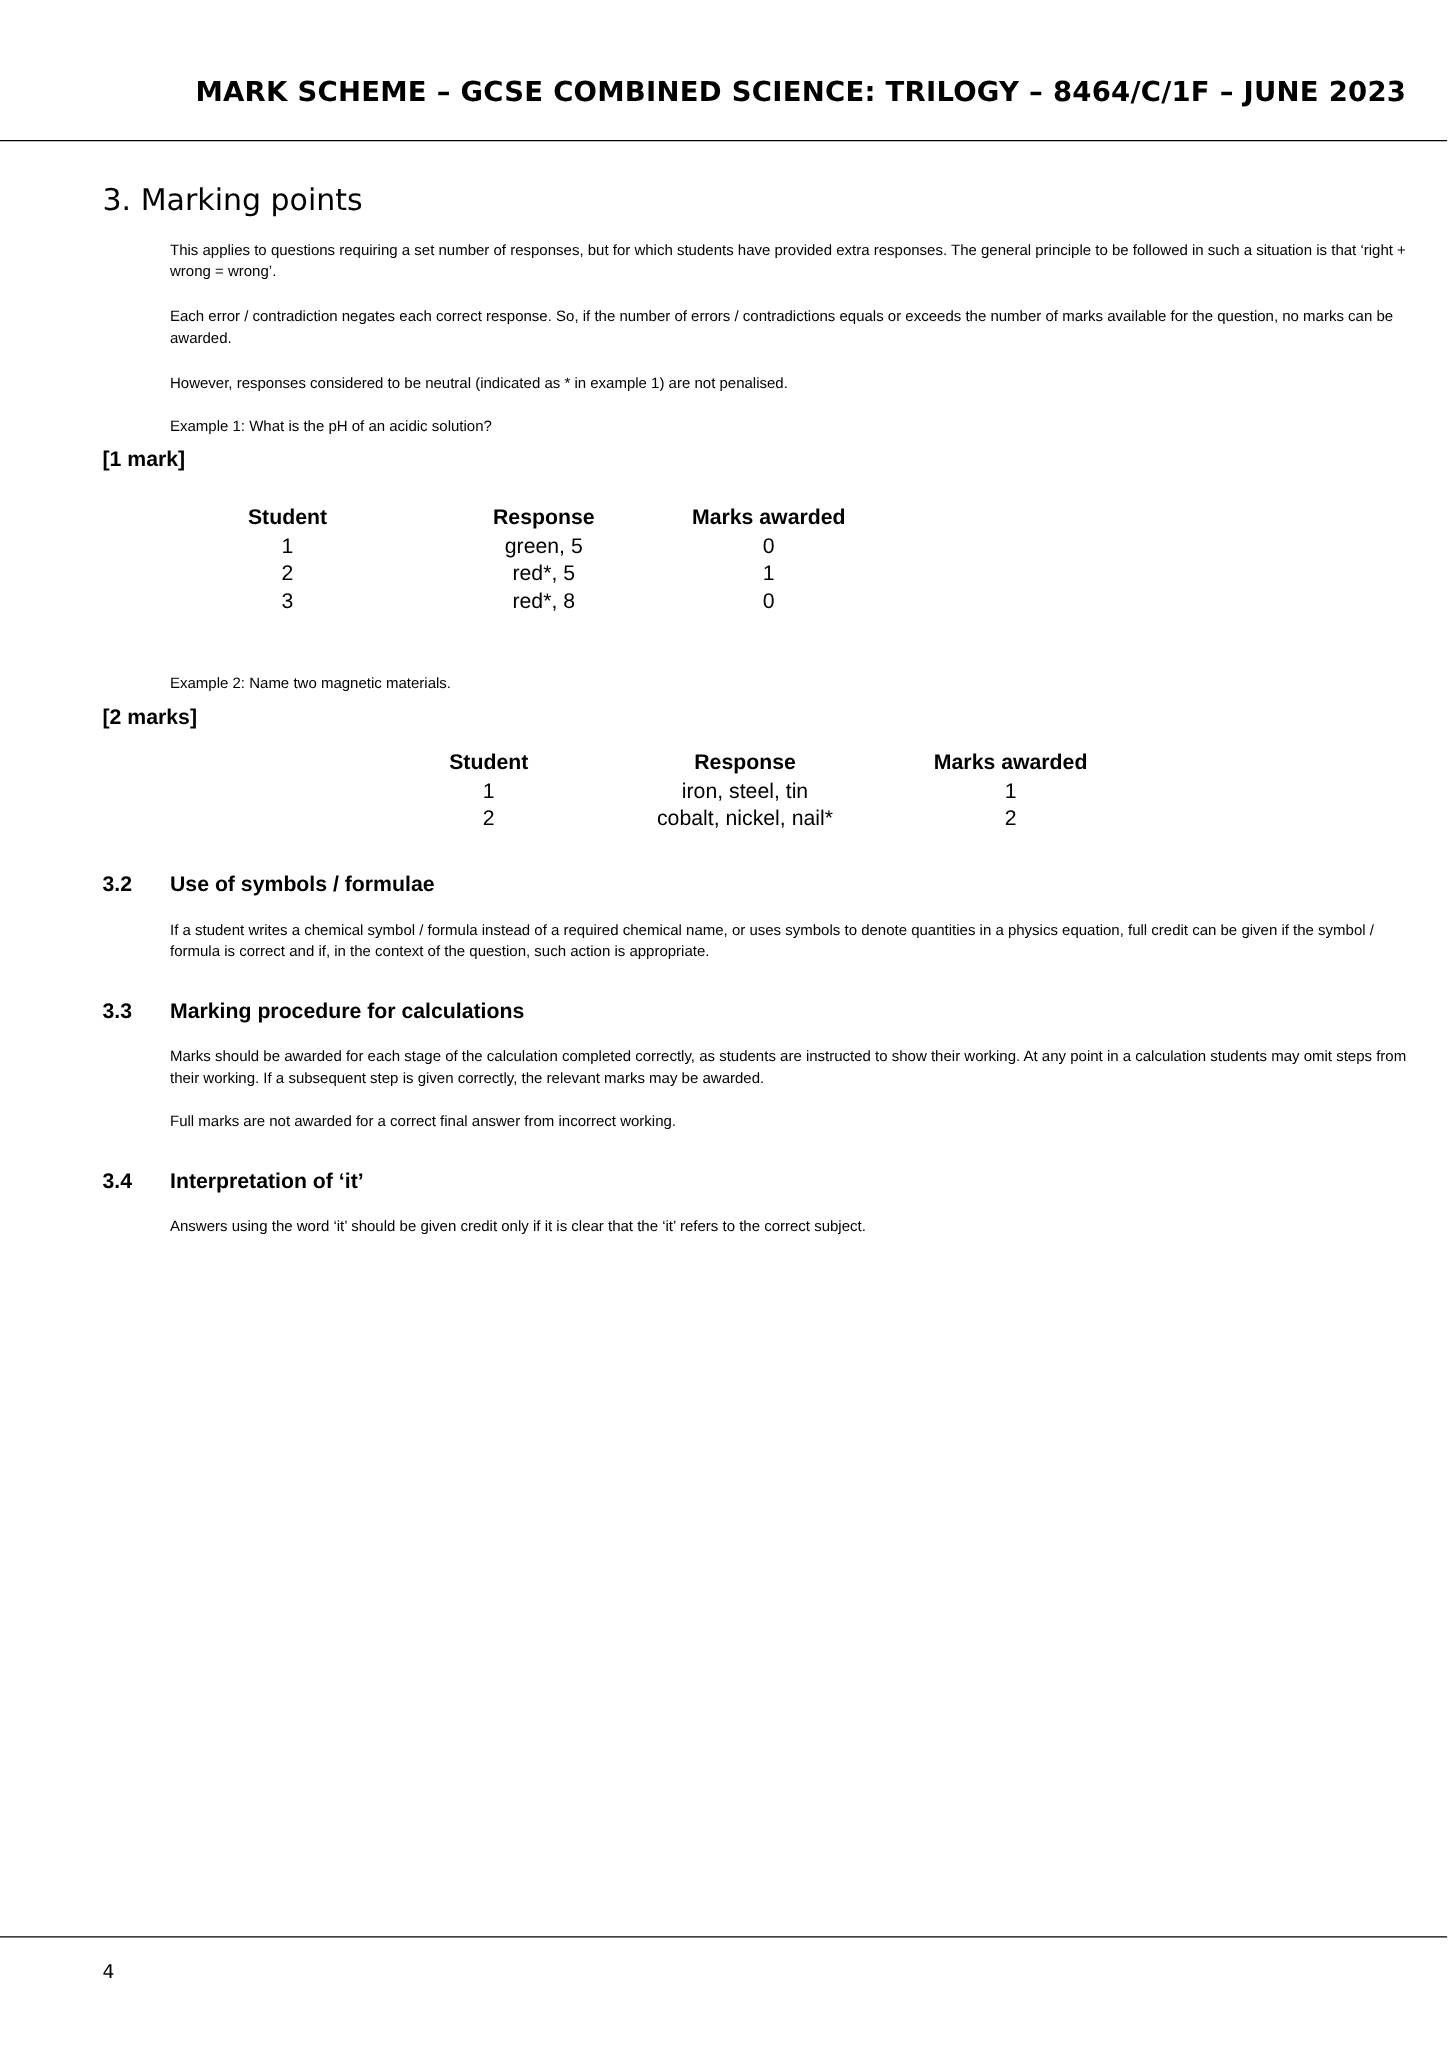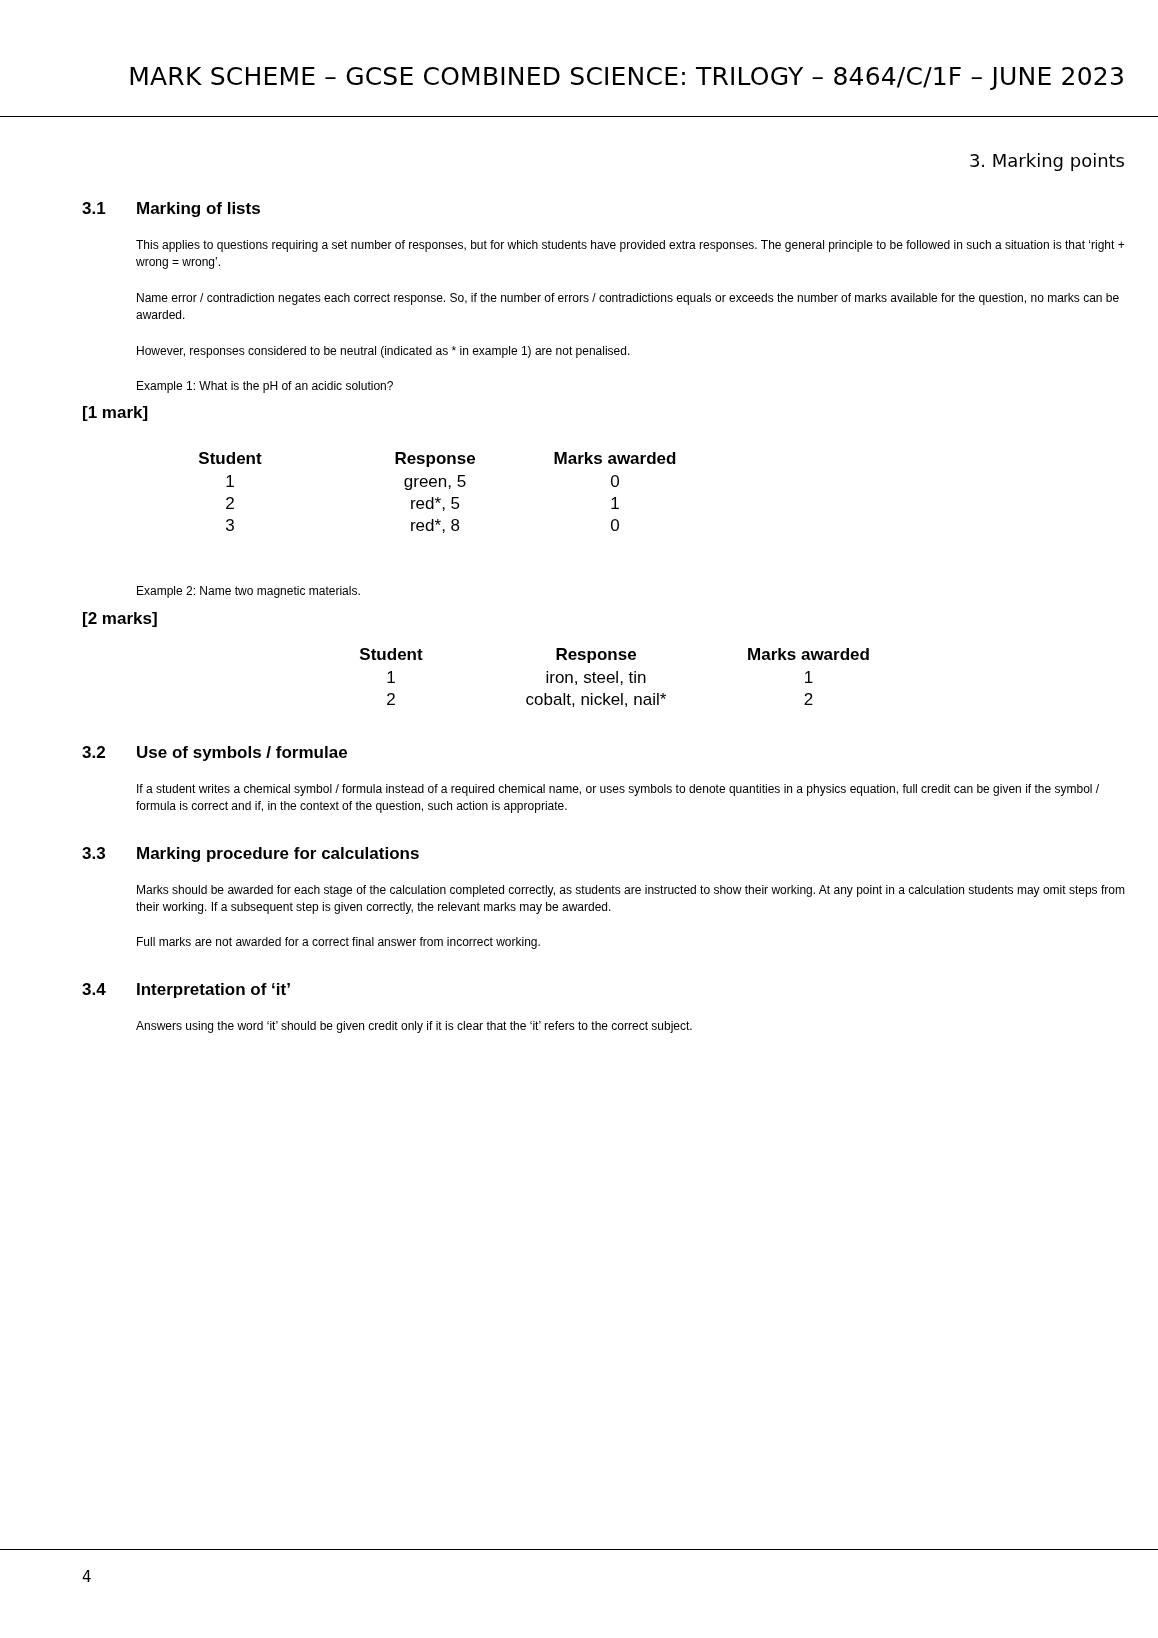--- a/index.html
+++ b/index.html
@@ -15,41 +15,40 @@
     position: relative;
     width: 1158px;
     height: 1638px;
     box-sizing: border-box;
     padding: 0;
     background: #ffffff;
     overflow: hidden;
   }
   .header {
     text-align: right;
-    font-size: 25px;
+    font-size: 22px;
     letter-spacing: 0.2px;
     padding: 62px 33px 0 0;
     font-family: "DejaVu Sans", sans-serif;
-    font-weight: 400;
+    font-weight: 700;
   }
   .header-rule {
     border-top: 1px solid #000;
     margin: 25px 0 0 0;
     width: 100%;
   }
   .content {
     padding: 0 33px 0 82px;
   }
   h1.section-title {
     font-family: "DejaVu Sans", sans-serif;
     font-weight: 400;
-    font-size: 18px;
+    font-size: 24px;
     margin: 33px 0 0 0;
     padding: 0;
-    text-align: right;
   }
   .subsection {
     display: flex;
     margin-top: 28px;
   }
   .subsection .num {
     width: 54px;
     flex: 0 0 54px;
     font-weight: bold;
     font-size: 17px;
@@ -125,28 +124,24 @@
 
 <div class="page">
 
   <div class="header">MARK SCHEME – GCSE COMBINED SCIENCE: TRILOGY – 8464/C/1F – JUNE 2023</div>
   <div class="header-rule"></div>
 
   <div class="content">
 
     <h1 class="section-title">3. Marking points</h1>
 
-    <div class="subsection">
-      <div class="num">3.1</div>
-      <div class="head">Marking of lists</div>
-    </div>
 
     <div class="body-block">
       <p class="para first">This applies to questions requiring a set number of responses, but for which students have provided extra responses.  The general principle to be followed in such a situation is that ‘right + wrong = wrong’.</p>
-      <p class="para">Name error / contradiction negates each correct response.  So, if the number of errors / contradictions equals or exceeds the number of marks available for the question, no marks can be awarded.</p>
+      <p class="para">Each error / contradiction negates each correct response.  So, if the number of errors / contradictions equals or exceeds the number of marks available for the question, no marks can be awarded.</p>
       <p class="para">However, responses considered to be neutral (indicated as * in example 1) are not penalised.</p>
       <p class="para">Example 1:  What is the pH of an acidic solution?</p>
     </div>
 
     <div class="mark-right">[1 mark]</div>
 
     <div class="tbl1-wrap">
       <table class="ex tbl1 offset">
         <colgroup>
             <col class="c1">

